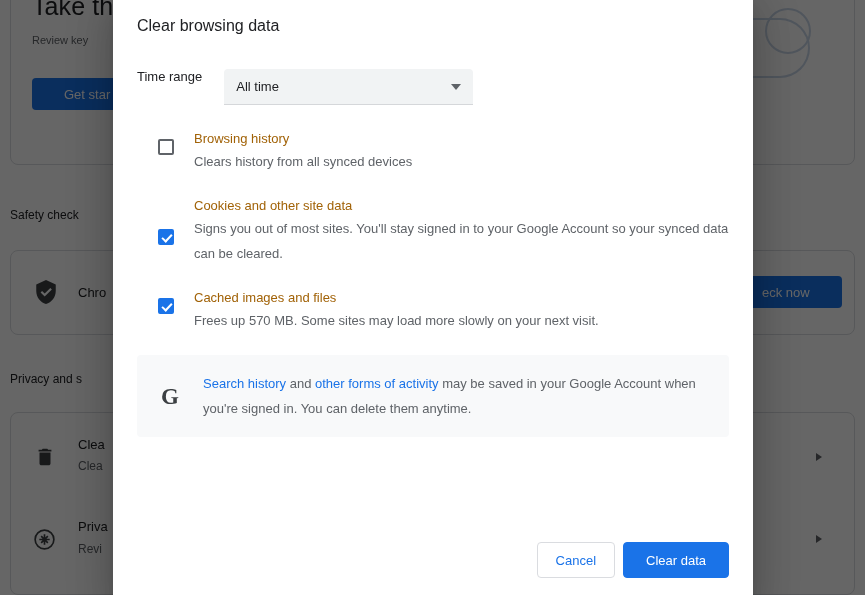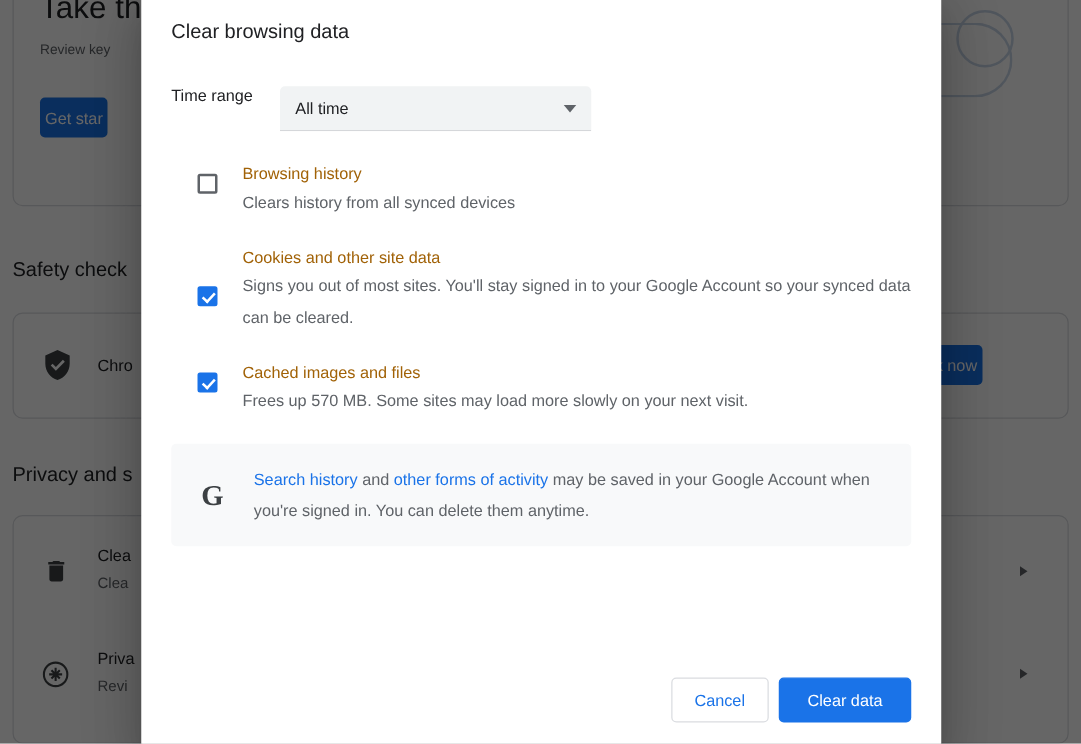--- a/index.html
+++ b/index.html
@@ -35,34 +35,34 @@
     white-space: nowrap;
   }
   .bg-sub {
     position: absolute;
     font-size: 11px;
     color: #5f6368;
     white-space: nowrap;
   }
   .bg-section-title {
     position: absolute;
-    font-size: 16px;
+    font-size: 12px;
     color: #202124;
     white-space: nowrap;
   }
   .bg-btn {
     position: absolute;
     background: #1a73e8;
     color: #ffffff;
     font-size: 13px;
     font-weight: 500;
     border-radius: 4px;
     display: flex; align-items: center; justify-content: center;
     white-space: nowrap;
-    padding: 0 4px;
+    padding: 0 32px;
     height: 32px;
   }
   .bg-row-title {
     position: absolute;
     font-size: 13px;
     color: #202124;
     white-space: nowrap;
   }
   .bg-row-sub {
     position: absolute;

